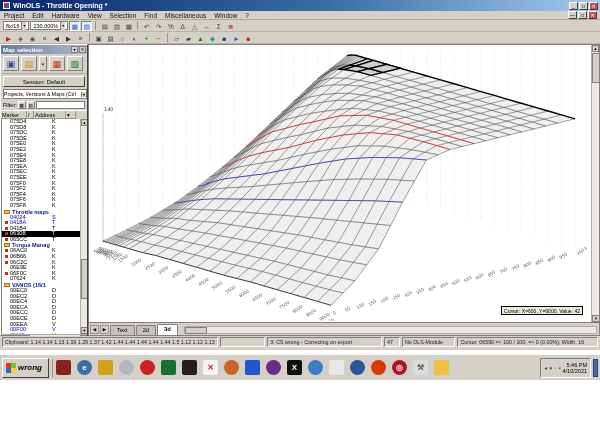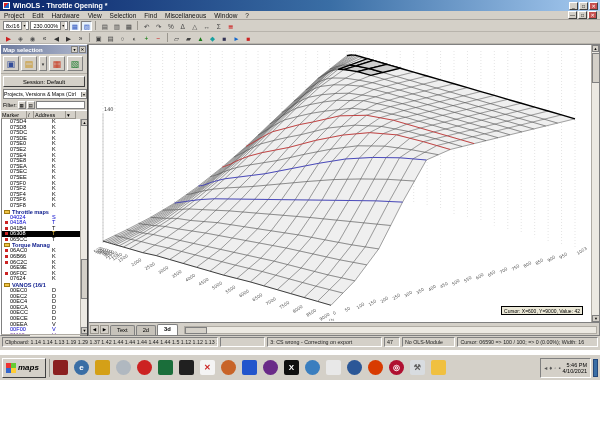--- a/index.html
+++ b/index.html
@@ -1116,21 +1116,21 @@
   </div>
 
   <div class="taskbar" id="taskbar">
     <div class="startbtn">
       <span class="flag">
           <i></i>
           <i></i>
           <i></i>
           <i></i>
         </span>
-      <span>maps</span>
+      <span>wrong</span>
     </div>
     <div class="tsep"></div>
     <div class="qicons" id="qicons">
         <div class="tbi" style="background: rgb(139, 32, 32); border-radius: 2px;"></div>
         <div class="tbi" style="background: rgb(58, 110, 165); border-radius: 50%;">e</div>
         <div class="tbi" style="background: rgb(212, 160, 23); border-radius: 2px;"></div>
         <div class="tbi" style="background: rgb(176, 184, 192); border-radius: 50%;"></div>
         <div class="tbi" style="background: rgb(204, 34, 34); border-radius: 50%;"></div>
         <div class="tbi" style="background: rgb(26, 110, 58); border-radius: 2px;"></div>
         <div class="tbi" style="background: rgb(32, 32, 32); border-radius: 2px;"></div>

